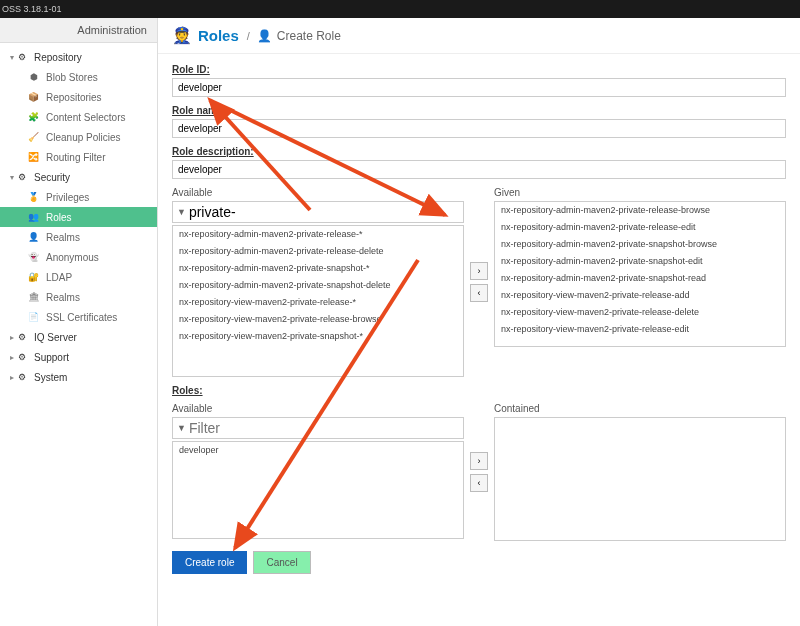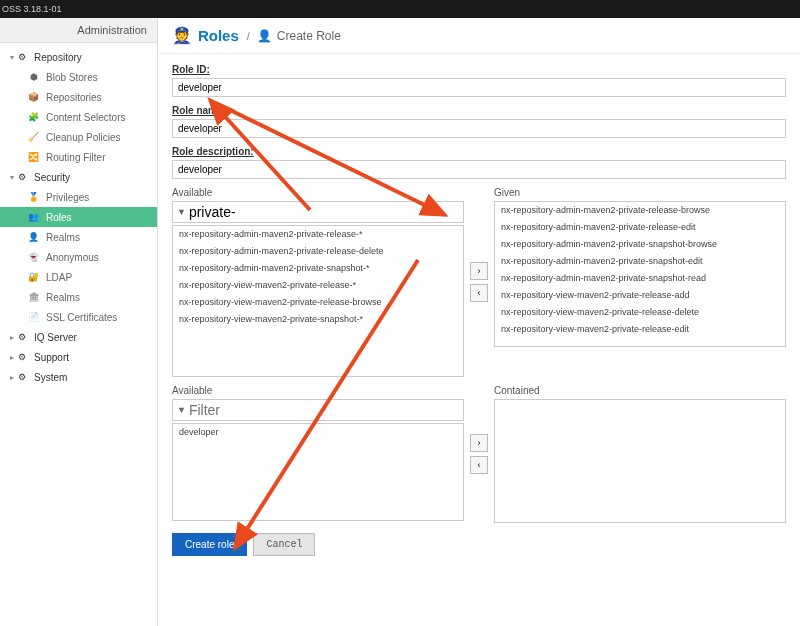--- a/index.html
+++ b/index.html
@@ -33,21 +33,21 @@
     .filter-box input { border: none; outline: none; font-size: 14px; flex: 1; }
     .listbox { border: 1px solid #ccc; height: 152px; overflow-y: auto; font-size: 9px; background: #fff; margin-top: 2px; }
     .listbox.short { height: 98px; }
     .listbox.tall-given { height: 146px; }
     .list-item { padding: 3px 6px; color: #444; border-bottom: 1px dotted transparent; cursor: pointer; white-space: nowrap; overflow: hidden; text-overflow: ellipsis; }
     .transfer-btns { display: flex; flex-direction: column; justify-content: center; gap: 4px; }
     .transfer-btn { width: 18px; height: 18px; border: 1px solid #bbb; background: #f5f5f5; font-size: 9px; cursor: pointer; display: flex; align-items: center; justify-content: center; }
     .btn-row { margin-top: 10px; display: flex; gap: 6px; }
     .btn { padding: 5px 12px; font-size: 10px; border: 1px solid #bbb; cursor: pointer; }
     .btn-primary { background: #1565c0; color: #fff; border-color: #1565c0; }
-    .btn-default { background: #e5e5e5; color: #555; font-family: Liberation Mono, monospace; }
+    .btn-default { background: #86efac; color: #555; }
     .arrow-overlay { position: absolute; pointer-events: none; z-index: 100; }
     ::-webkit-scrollbar { width: 8px; }
     ::-webkit-scrollbar-thumb { background: #bbb; border-radius: 4px; }
     ::-webkit-scrollbar-track { background: #eee; }
   </style>
 </head>
 <body>
 
 <div class="topbar">
   <span>OSS 3.18.1-01</span>
@@ -163,20 +163,21 @@
         <div class="dual-col">
           <div class="dual-col-label">Available</div>
           <div class="filter-box">
             <span class="filter-icon">▼</span>
             <input value="private-" style="">
           </div>
           <div class="listbox" id="priv-avail">
               <div class="list-item">nx-repository-admin-maven2-private-release-*</div>
               <div class="list-item">nx-repository-admin-maven2-private-release-delete</div>
               <div class="list-item">nx-repository-admin-maven2-private-snapshot-*</div>
+              <div class="list-item">nx-repository-admin-maven2-private-snapshot-delete</div>
               <div class="list-item">nx-repository-view-maven2-private-release-*</div>
               <div class="list-item">nx-repository-view-maven2-private-release-browse</div>
               <div class="list-item">nx-repository-view-maven2-private-snapshot-*</div>
             </div>
         </div>
         <div class="transfer-btns">
           <button class="transfer-btn">›</button>
           <button class="transfer-btn">‹</button>
         </div>
         <div class="dual-col">
@@ -189,20 +190,21 @@
               <div class="list-item">nx-repository-admin-maven2-private-snapshot-read</div>
               <div class="list-item">nx-repository-view-maven2-private-release-add</div>
               <div class="list-item">nx-repository-view-maven2-private-release-delete</div>
               <div class="list-item">nx-repository-view-maven2-private-release-edit</div>
             </div>
         </div>
       </div>
     </div>
 
     <div class="field">
+      <label class="field-label">Roles:</label>
       <div class="dual-list">
         <div class="dual-col">
           <div class="dual-col-label">Available</div>
           <div class="filter-box">
             <span class="filter-icon">▼</span>
             <input placeholder="Filter" style="">
           </div>
           <div class="listbox short" id="roles-avail">
               <div class="list-item">developer</div>
             </div>

